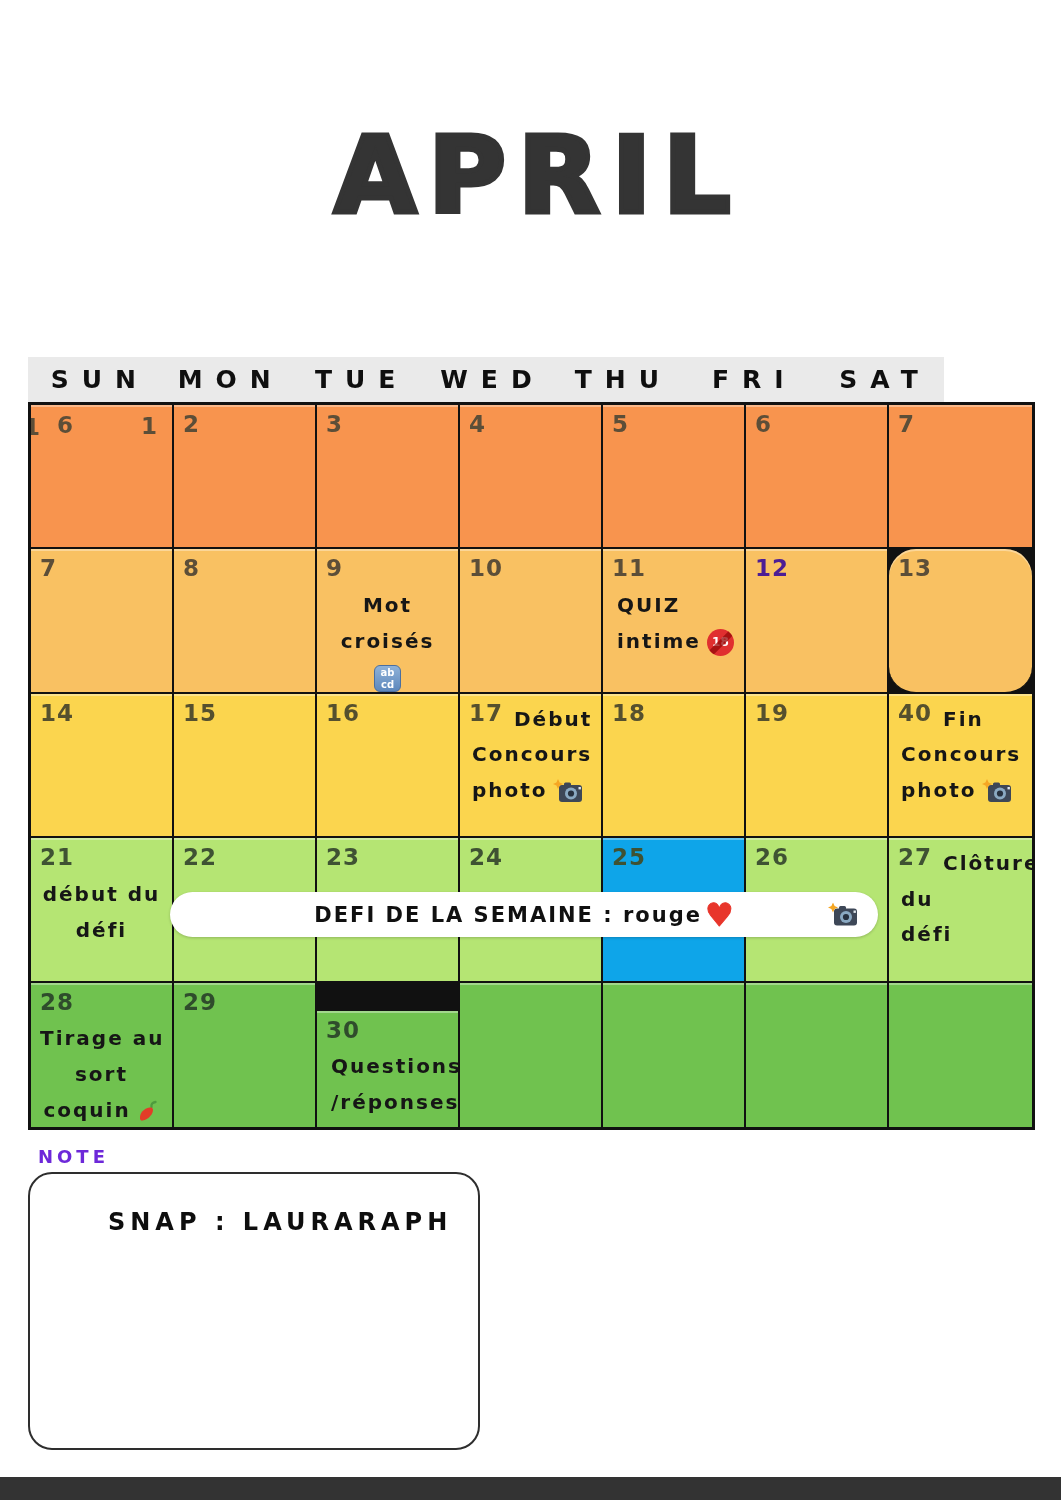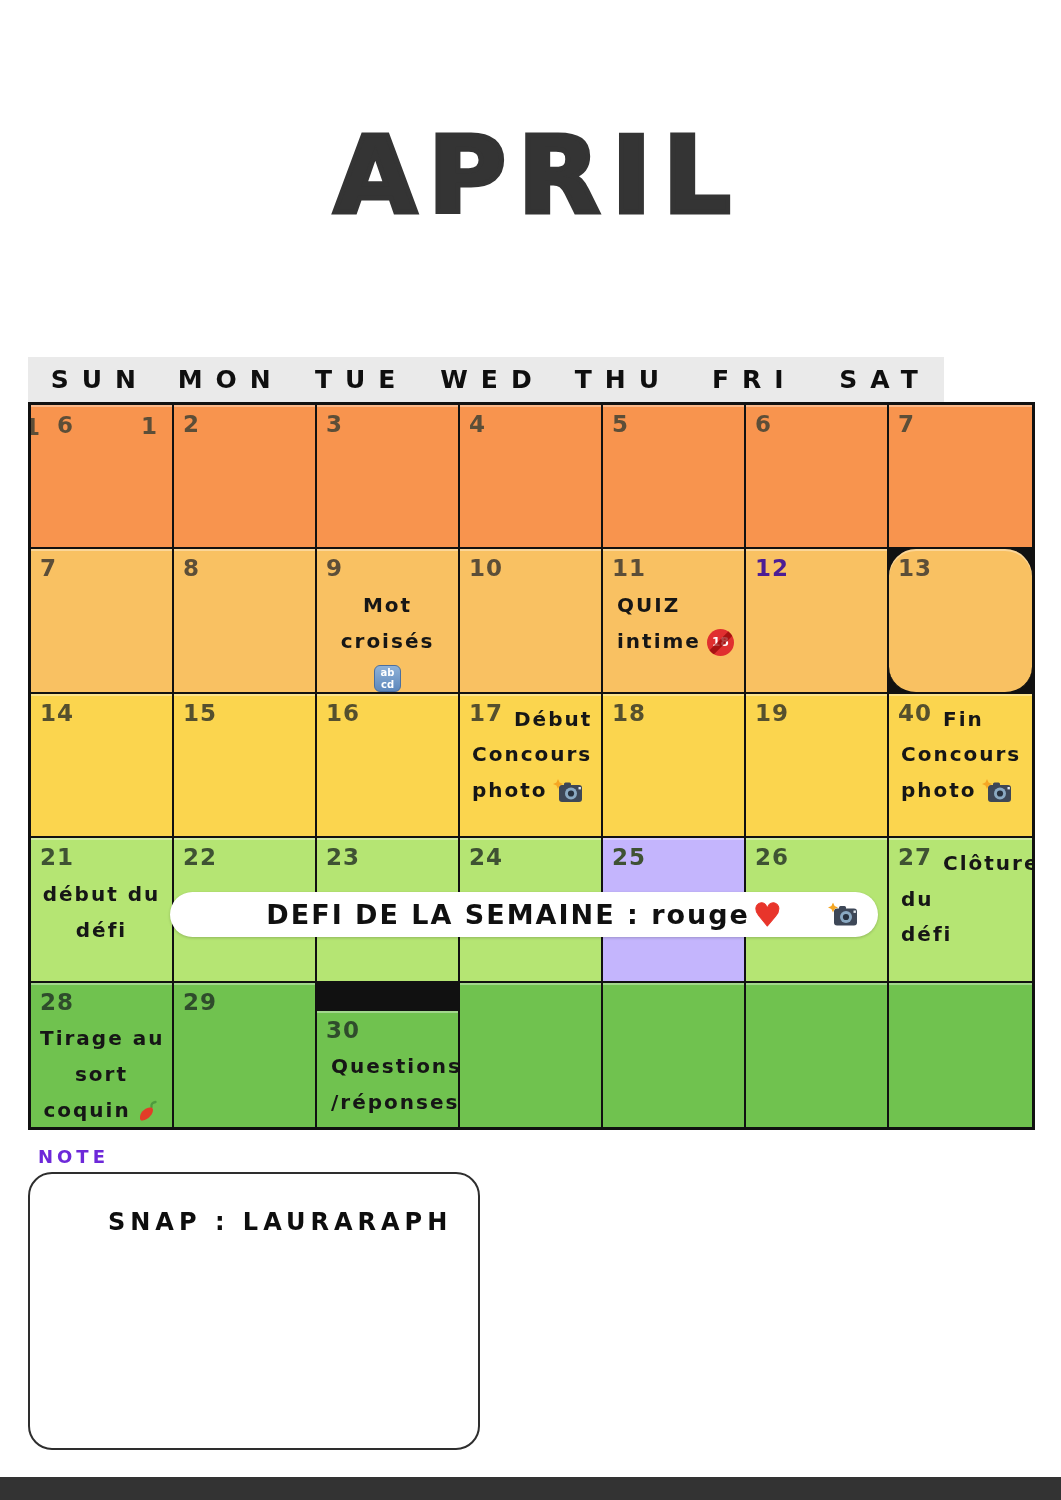--- a/index.html
+++ b/index.html
@@ -69,21 +69,21 @@
     background:rgba(150,10,10,0.75);transform:rotate(-45deg);
   }
   .icon-svg{display:inline-block;vertical-align:middle;margin-left:5px;line-height:0;}
   .icon-row .icon-svg{margin-left:0;}
   
   .banner{
     position:absolute;left:170px;top:892px;width:708px;height:45px;z-index:5;
     border-radius:23px;display:flex;align-items:center;justify-content:center;
     box-shadow:0 1px 3px rgba(0,0,0,0.2);
   }
-  .banner-text{font-size:27px;font-weight:bold;letter-spacing:2px;color:#101010;white-space:nowrap;}
+  .banner-text{font-size:21px;font-weight:bold;letter-spacing:2px;color:#101010;white-space:nowrap;}
   .banner .heart{color:#e8352b;font-size:32px;line-height:1;margin-left:3px;-webkit-text-stroke:1px #e8352b;}
   .banner .cam{position:absolute;right:20px;top:50%;transform:translateY(-50%);line-height:0;}
   
   .note-label{
     position:absolute;left:38px;top:1146px;font-size:18px;font-weight:bold;
     letter-spacing:4px;color:#6d28d9;
   }
   .note-box{
     position:absolute;left:28px;top:1172px;width:452px;height:278px;
     background:#fff;border:2px solid #2e2e2e;border-radius:24px;box-sizing:border-box;
@@ -165,21 +165,21 @@
               <path d="M5 0 L6.6 3.4 L10 5 L6.6 6.6 L5 10 L3.4 6.6 L0 5 L3.4 3.4 Z" fill="#f5a623"></path>
             </svg></span></div>
       </div></div>
     <div class="cell" style="background: rgb(181, 229, 115);"><span class="num" style="color: rgb(63, 82, 51);">21</span><div class="event center">
         <div class="ev-line line1">début du</div>
         <div class="ev-line">défi</div>
       </div></div>
     <div class="cell" style="background: rgb(181, 229, 115);"><span class="num" style="color: rgb(63, 82, 51);">22</span></div>
     <div class="cell" style="background: rgb(181, 229, 115);"><span class="num" style="color: rgb(63, 82, 51);">23</span></div>
     <div class="cell" style="background: rgb(181, 229, 115);"><span class="num" style="color: rgb(63, 82, 51);">24</span></div>
-    <div class="cell" style="background: #c4b5fd;"><span class="num" style="color: rgb(63, 82, 51);">25</span></div>
+    <div class="cell" style="background: #0ea5e9;"><span class="num" style="color: rgb(63, 82, 51);">25</span></div>
     <div class="cell" style="background: rgb(181, 229, 115);"><span class="num" style="color: rgb(63, 82, 51);">26</span></div>
     <div class="cell" style="background: rgb(181, 229, 115);"><span class="num" style="color: rgb(63, 82, 51);">27</span><div class="event tuck">
         <div class="ev-line line1">Clôture</div>
         <div class="ev-line">du</div>
         <div class="ev-line">défi</div>
       </div></div>
     <div class="cell row-last" style="background: rgb(112, 194, 79);"><span class="num" style="color: rgb(47, 76, 44);">28</span><div class="event center">
         <div class="ev-line line1">Tirage au</div>
         <div class="ev-line">sort</div>
         <div class="ev-line">coquin<span class="icon-svg"><svg width="24" height="24" viewBox="0 0 24 24">

